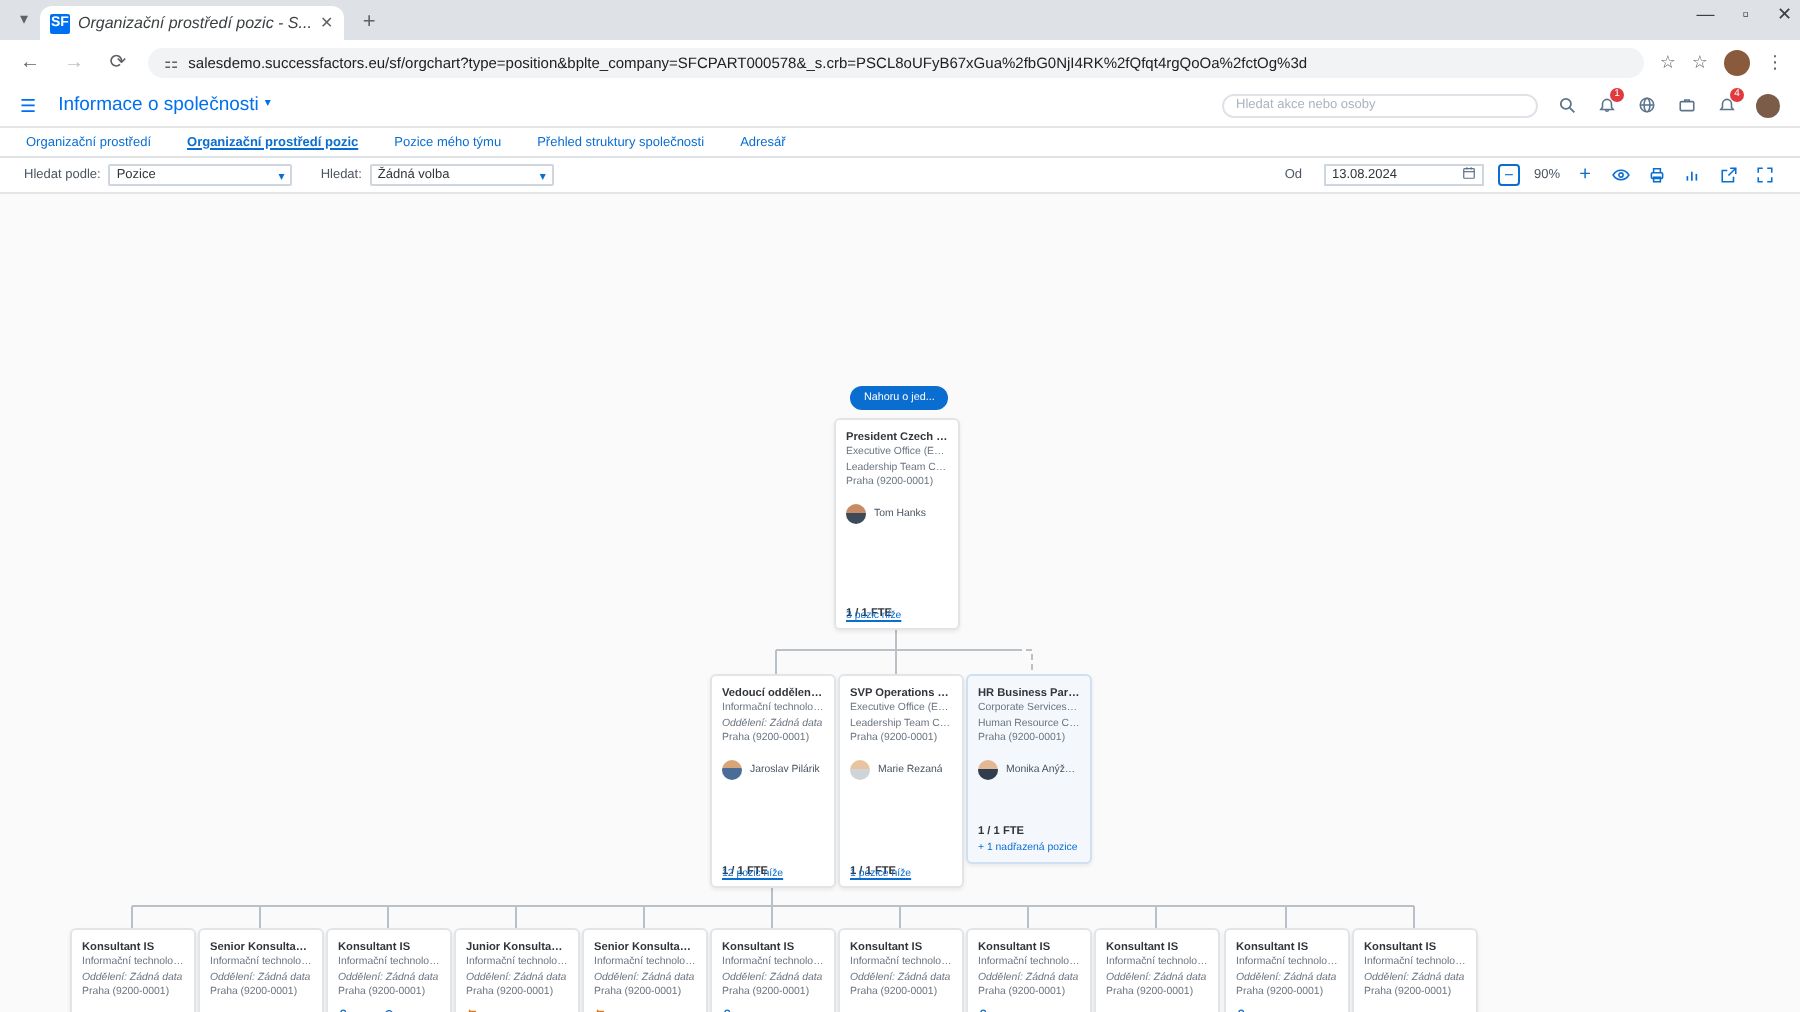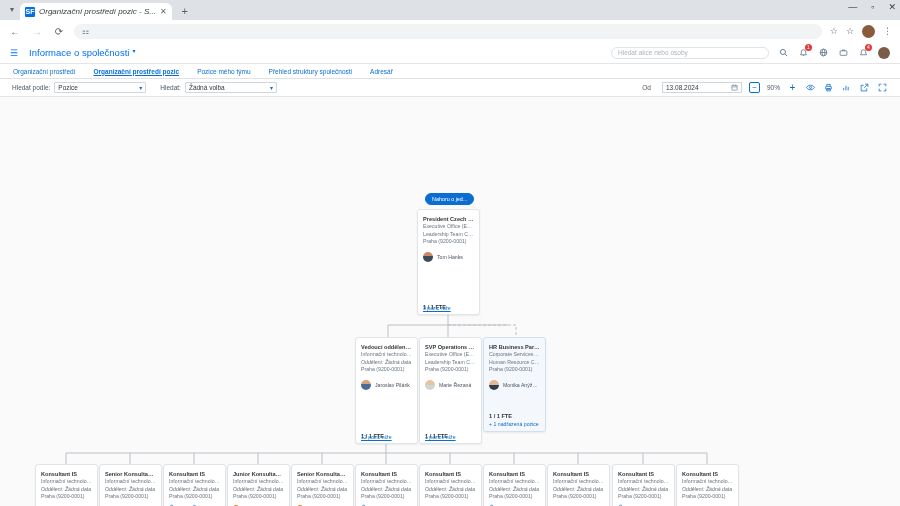--- a/index.html
+++ b/index.html
@@ -372,20 +372,21 @@
     <span>✕</span>
   </div>
 </div>
 
 <div class="browser-urlbar">
   <div class="nav-btn">←</div>
   <div class="nav-btn disabled">→</div>
   <div class="nav-btn">⟳</div>
   <div class="omnibox">
     <span class="omnibox-icon">⚏</span>
+    <span class="omnibox-url">salesdemo.successfactors.eu/sf/orgchart?type=position&amp;bplte_company=SFCPART000578&amp;_s.crb=PSCL8oUFyB67xGua%2fbG0NjI4RK%2fQfqt4rgQoOa%2fctOg%3d</span>
   </div>
   <div class="omni-right">
     <span>☆</span>
     <span>☆</span>
     <span class="profile-dot"></span>
     <span>⋮</span>
   </div>
 </div>
 
 <div class="app-header">

